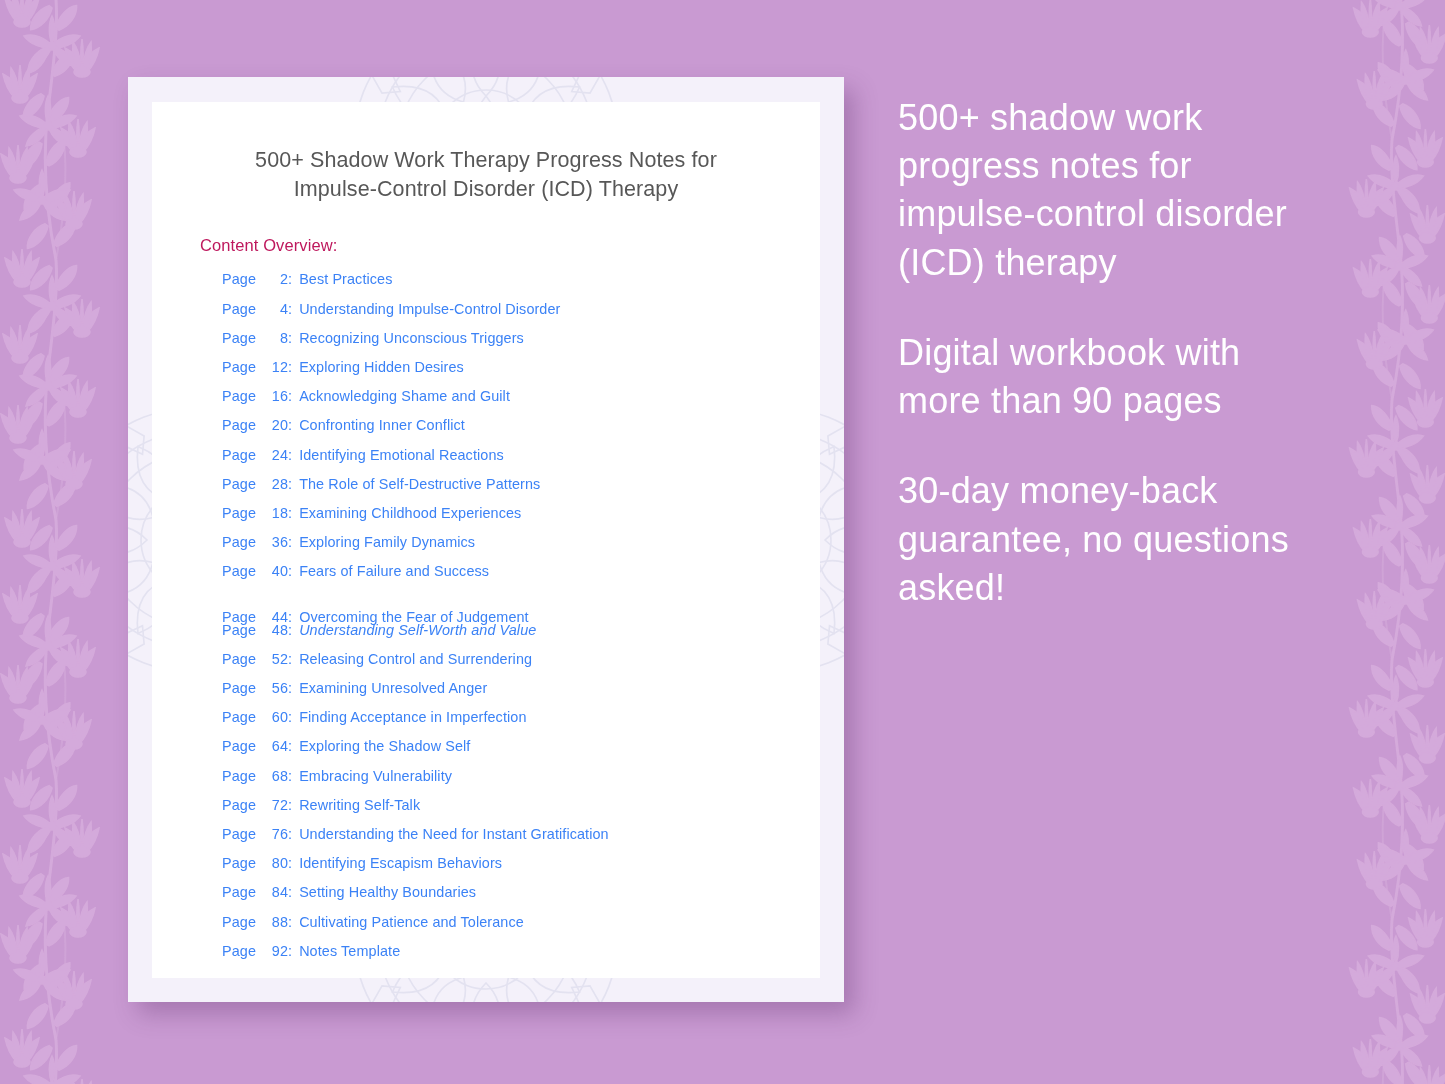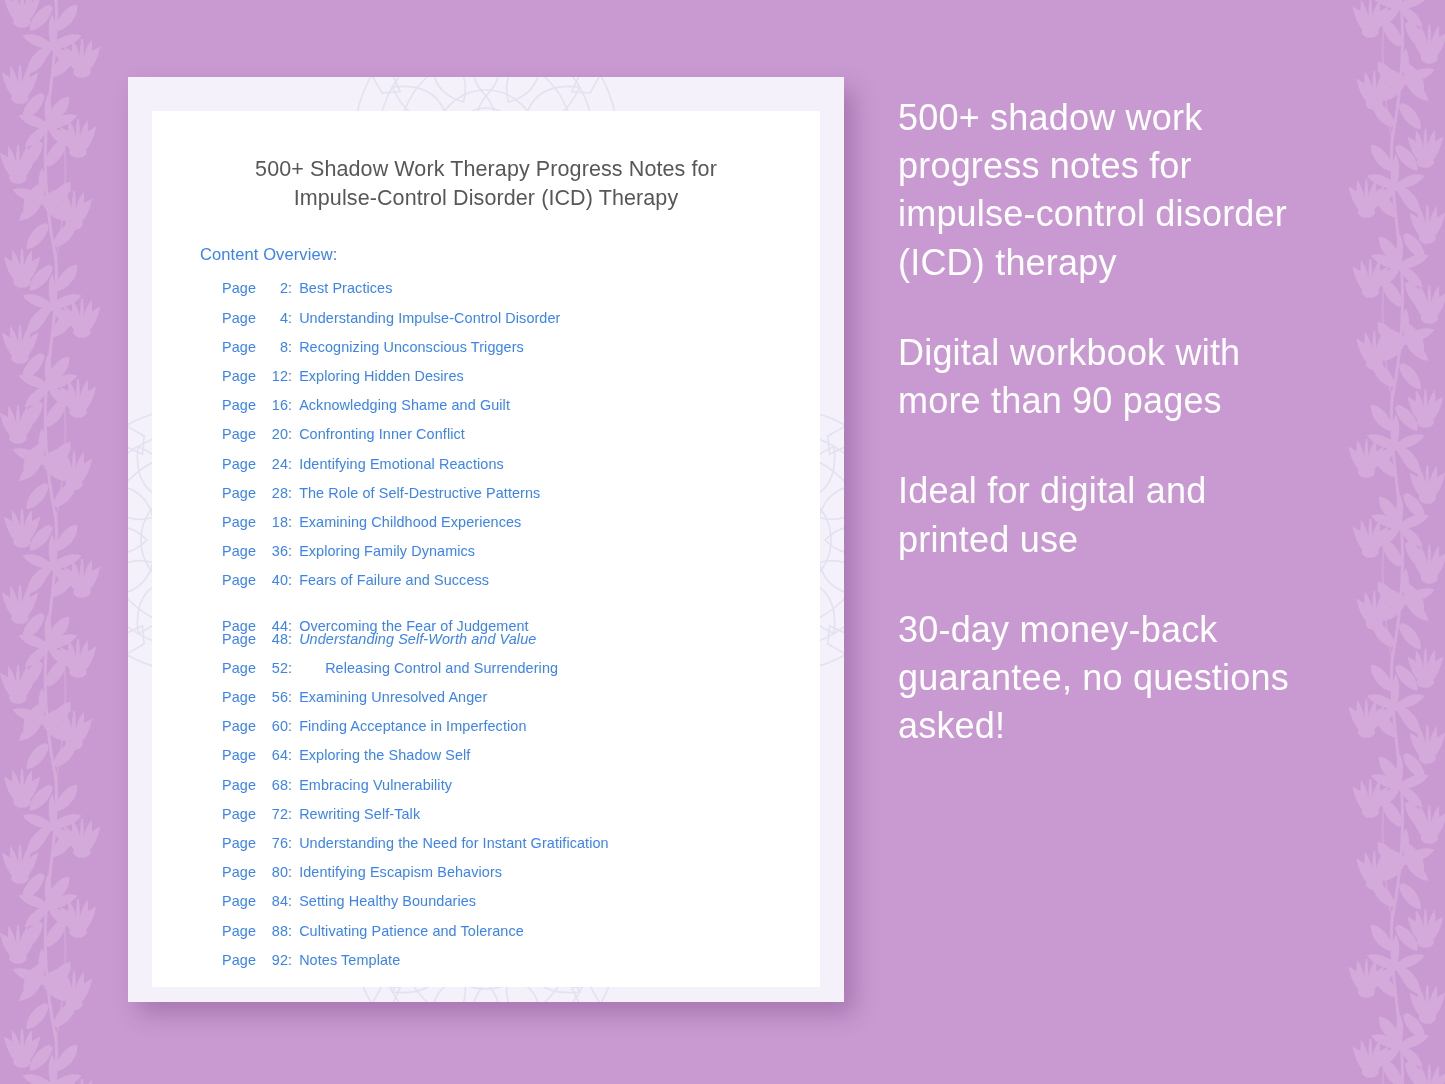--- a/index.html
+++ b/index.html
@@ -53,21 +53,21 @@
   }
   .mandala svg { display: block; }
   .mandala.top    { left: 50%; top: -86px;  transform: translateX(-50%); }
   .mandala.bottom { left: 50%; bottom: -86px; transform: translateX(-50%); }
   .mandala.leftm  { left: -86px;  top: 50%; transform: translateY(-50%); }
   .mandala.rightm { right: -86px; top: 50%; transform: translateY(-50%); }
 
   #doc-page {
     position: absolute;
     left: 24px;
-    top: 34px;
+    top: 25px;
     width: 668px;
     height: 876px;
     background: #ffffff;
     overflow: hidden;
   }
 
   
   #doc-title {
     margin: 0;
     padding: 44px 58px 0 58px;
@@ -76,21 +76,21 @@
     font-weight: 400;
     line-height: 1.36;
     color: #575757;
     letter-spacing: 0.1px;
   }
   #overview-label {
     margin: 0;
     padding: 32px 0 0 48px;
     font-size: 16.5px;
     font-weight: 400;
-    color: #3b82f6;
+    color: #be185d;
     letter-spacing: 0.1px;
   }
   #toc-list {
     list-style: none;
     margin: 0;
     padding: 17px 0 0 70px;
   }
   #toc-list li {
     display: flex;
     align-items: baseline;
@@ -541,21 +541,21 @@
           <li>
             <span class="toc-word">Page</span>
             <span class="toc-page">48</span>
             <span class="toc-colon">:</span>
             <span class="toc-title" style="padding-left: 7px; font-style: italic;">Understanding Self-Worth and Value</span>
           </li>
           <li>
             <span class="toc-word">Page</span>
             <span class="toc-page">52</span>
             <span class="toc-colon">:</span>
-            <span class="toc-title" style="padding-left: 7px; margin-left: 26px;">Releasing Control and Surrendering</span>
+            <span class="toc-title" style="padding-left: 7px;">Releasing Control and Surrendering</span>
           </li>
           <li>
             <span class="toc-word">Page</span>
             <span class="toc-page">56</span>
             <span class="toc-colon">:</span>
             <span class="toc-title" style="padding-left: 7px;">Examining Unresolved Anger</span>
           </li>
           <li>
             <span class="toc-word">Page</span>
             <span class="toc-page">60</span>
@@ -610,17 +610,16 @@
             <span class="toc-colon">:</span>
             <span class="toc-title" style="padding-left: 7px;">Notes Template</span>
           </li>
         </ul>
     </div>
   </div>
 
   <div id="marketing">
       <p class="mk-block">500+ shadow work progress notes for impulse-control disorder (ICD) therapy</p>
       <p class="mk-block">Digital workbook with more than 90 pages</p>
-      <p class="mk-block">Ideal for digital and printed use</p>
       <p class="mk-block">30-day money-back guarantee, no questions asked!</p>
     </div>
 
 </div>
 
 </body></html>

